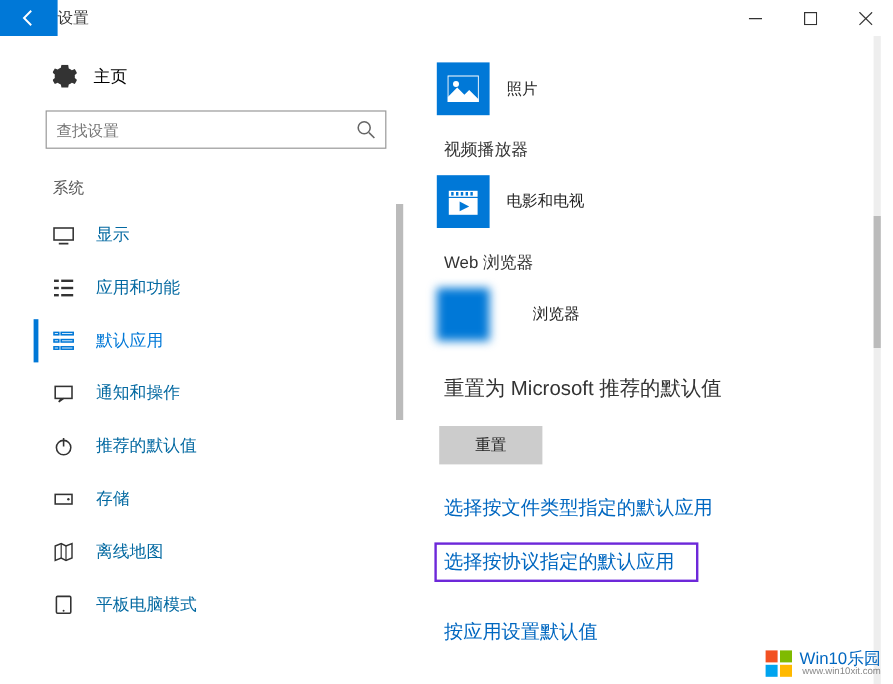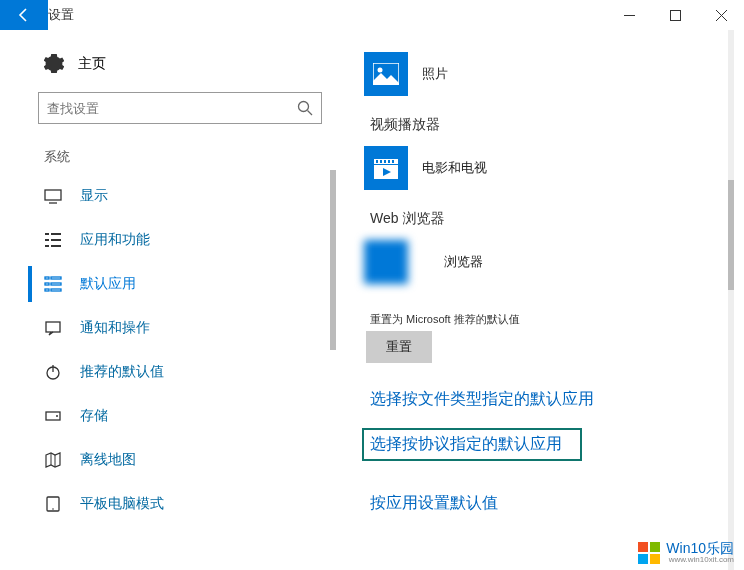--- a/index.html
+++ b/index.html
@@ -38,26 +38,26 @@
 
 .app-row { display: flex; align-items: center; gap: 14px; margin: 0 0 4px 0; }
 .app-tile { width: 44px; height: 44px; background: #0078d7; display: flex; align-items: center; justify-content: center; }
 .app-tile.photos svg { width: 26px; height: 22px; fill: #fff; }
 .app-tile.movies { flex-direction: column; }
 .app-tile.movies svg { width: 30px; height: 30px; fill: #fff; }
 .app-tile.browser { filter: blur(4px); }
 .app-label { font-size: 13px; color: #222; }
 
 .reset-section { margin-top: 28px; }
-.reset-text { font-size: 11px; color: #333; margin-bottom: 4px; margin-left: 6px; }
-.reset-btn { width: 66px; height: 32px; background: #ccc; border: none; font-size: 13px; color: #222; margin-left: 2px; }
+.reset-text { font-size: 17px; color: #333; margin-bottom: 20px; margin-left: 6px; }
+.reset-btn { width: 86px; height: 32px; background: #ccc; border: none; font-size: 13px; color: #222; margin-left: 2px; }
 
 .link-list { margin-top: 26px; margin-left: 6px; }
 .link-item { font-size: 16px; color: #0067c0; margin-bottom: 18px; cursor: pointer; }
-.link-highlight { display: inline-block; border: 2px solid #0f766e; padding: 4px 18px 4px 6px; margin-left: -8px; }
+.link-highlight { display: inline-block; border: 2px solid #6d28d9; padding: 4px 18px 4px 6px; margin-left: -8px; }
 
 .main-scroll { position: absolute; right: 6px; top: 0; width: 14px; height: 100%; }
 .main-scroll-track { width: 6px; height: 100%; background: #eee; margin-left: 4px; }
 .main-scroll-thumb { position: absolute; right: 4px; top: 150px; width: 6px; height: 110px; background: #bbb; }
 
 .watermark { position: absolute; right: 10px; bottom: 6px; display: flex; align-items: center; gap: 6px; text-align: right; }
 .wm-logo { width: 22px; height: 22px; display: grid; grid-template-columns: 1fr 1fr; grid-template-rows: 1fr 1fr; gap: 2px; }
 .wm-logo div:nth-child(1){background:#f25022}.wm-logo div:nth-child(2){background:#7fba00}.wm-logo div:nth-child(3){background:#00a4ef}.wm-logo div:nth-child(4){background:#ffb900}
 .wm-text { font-size: 14px; color: #0067c0; line-height: 1; }
 .wm-sub { font-size: 8px; color: #888; }

